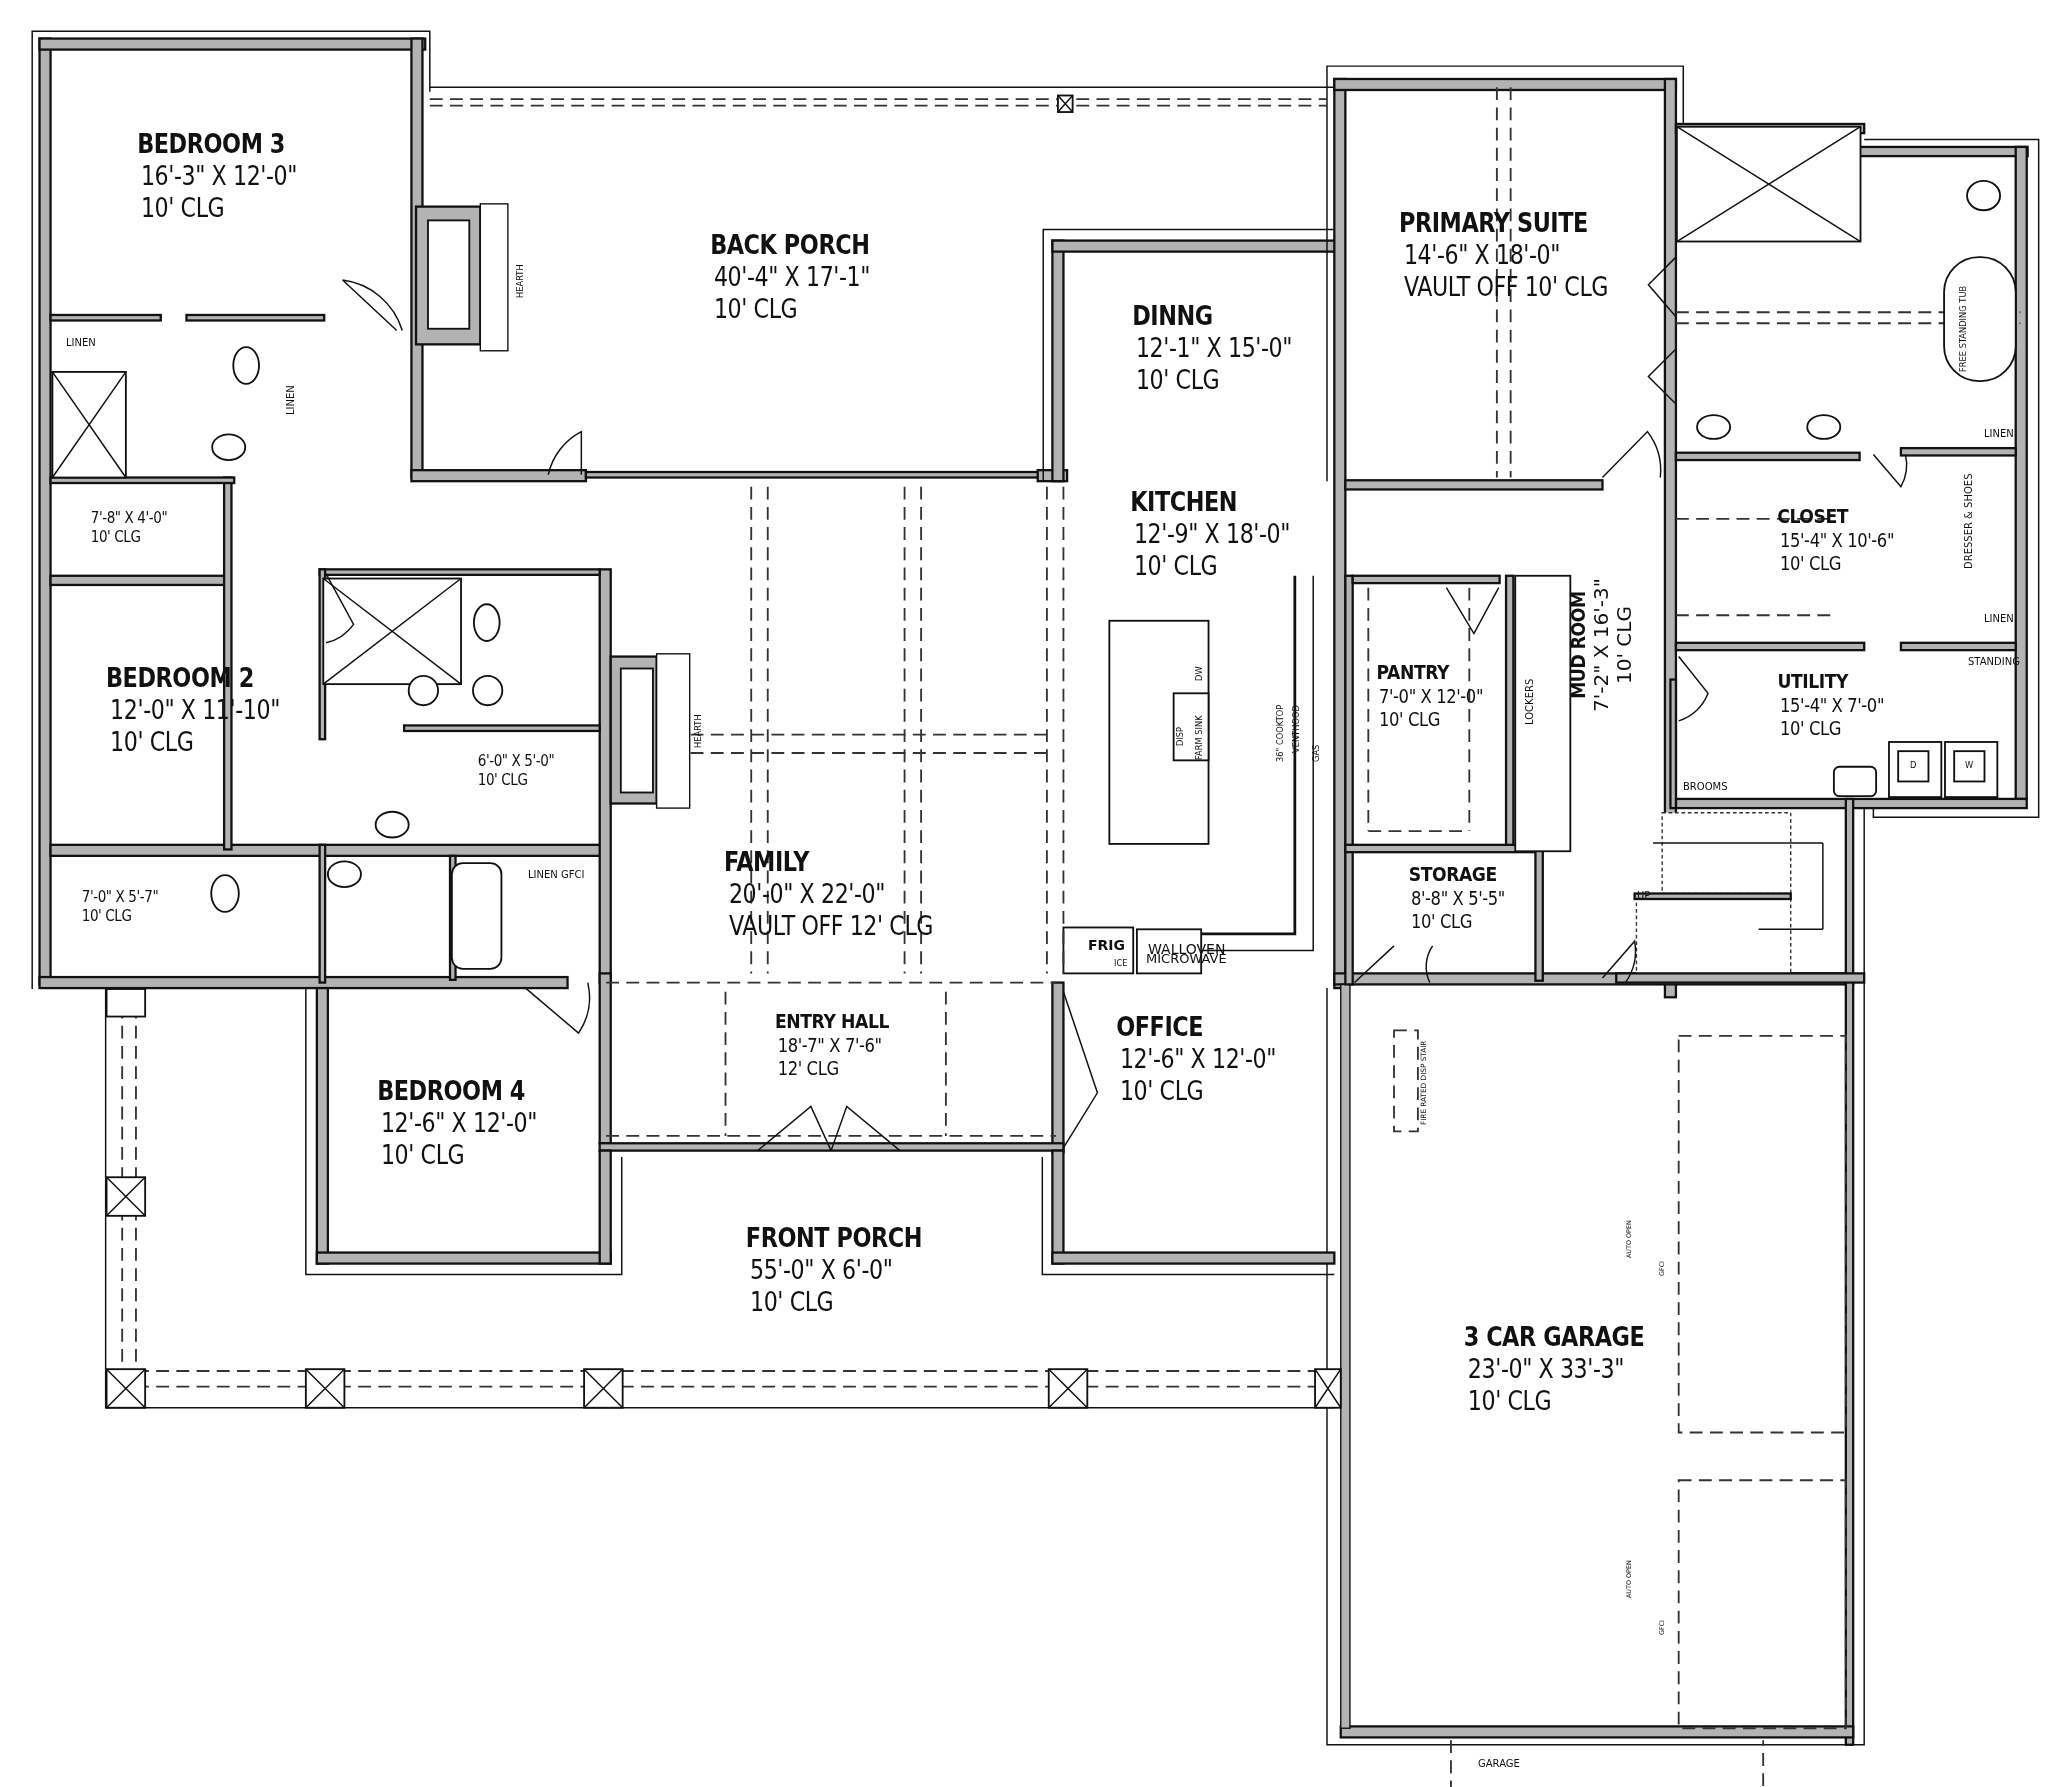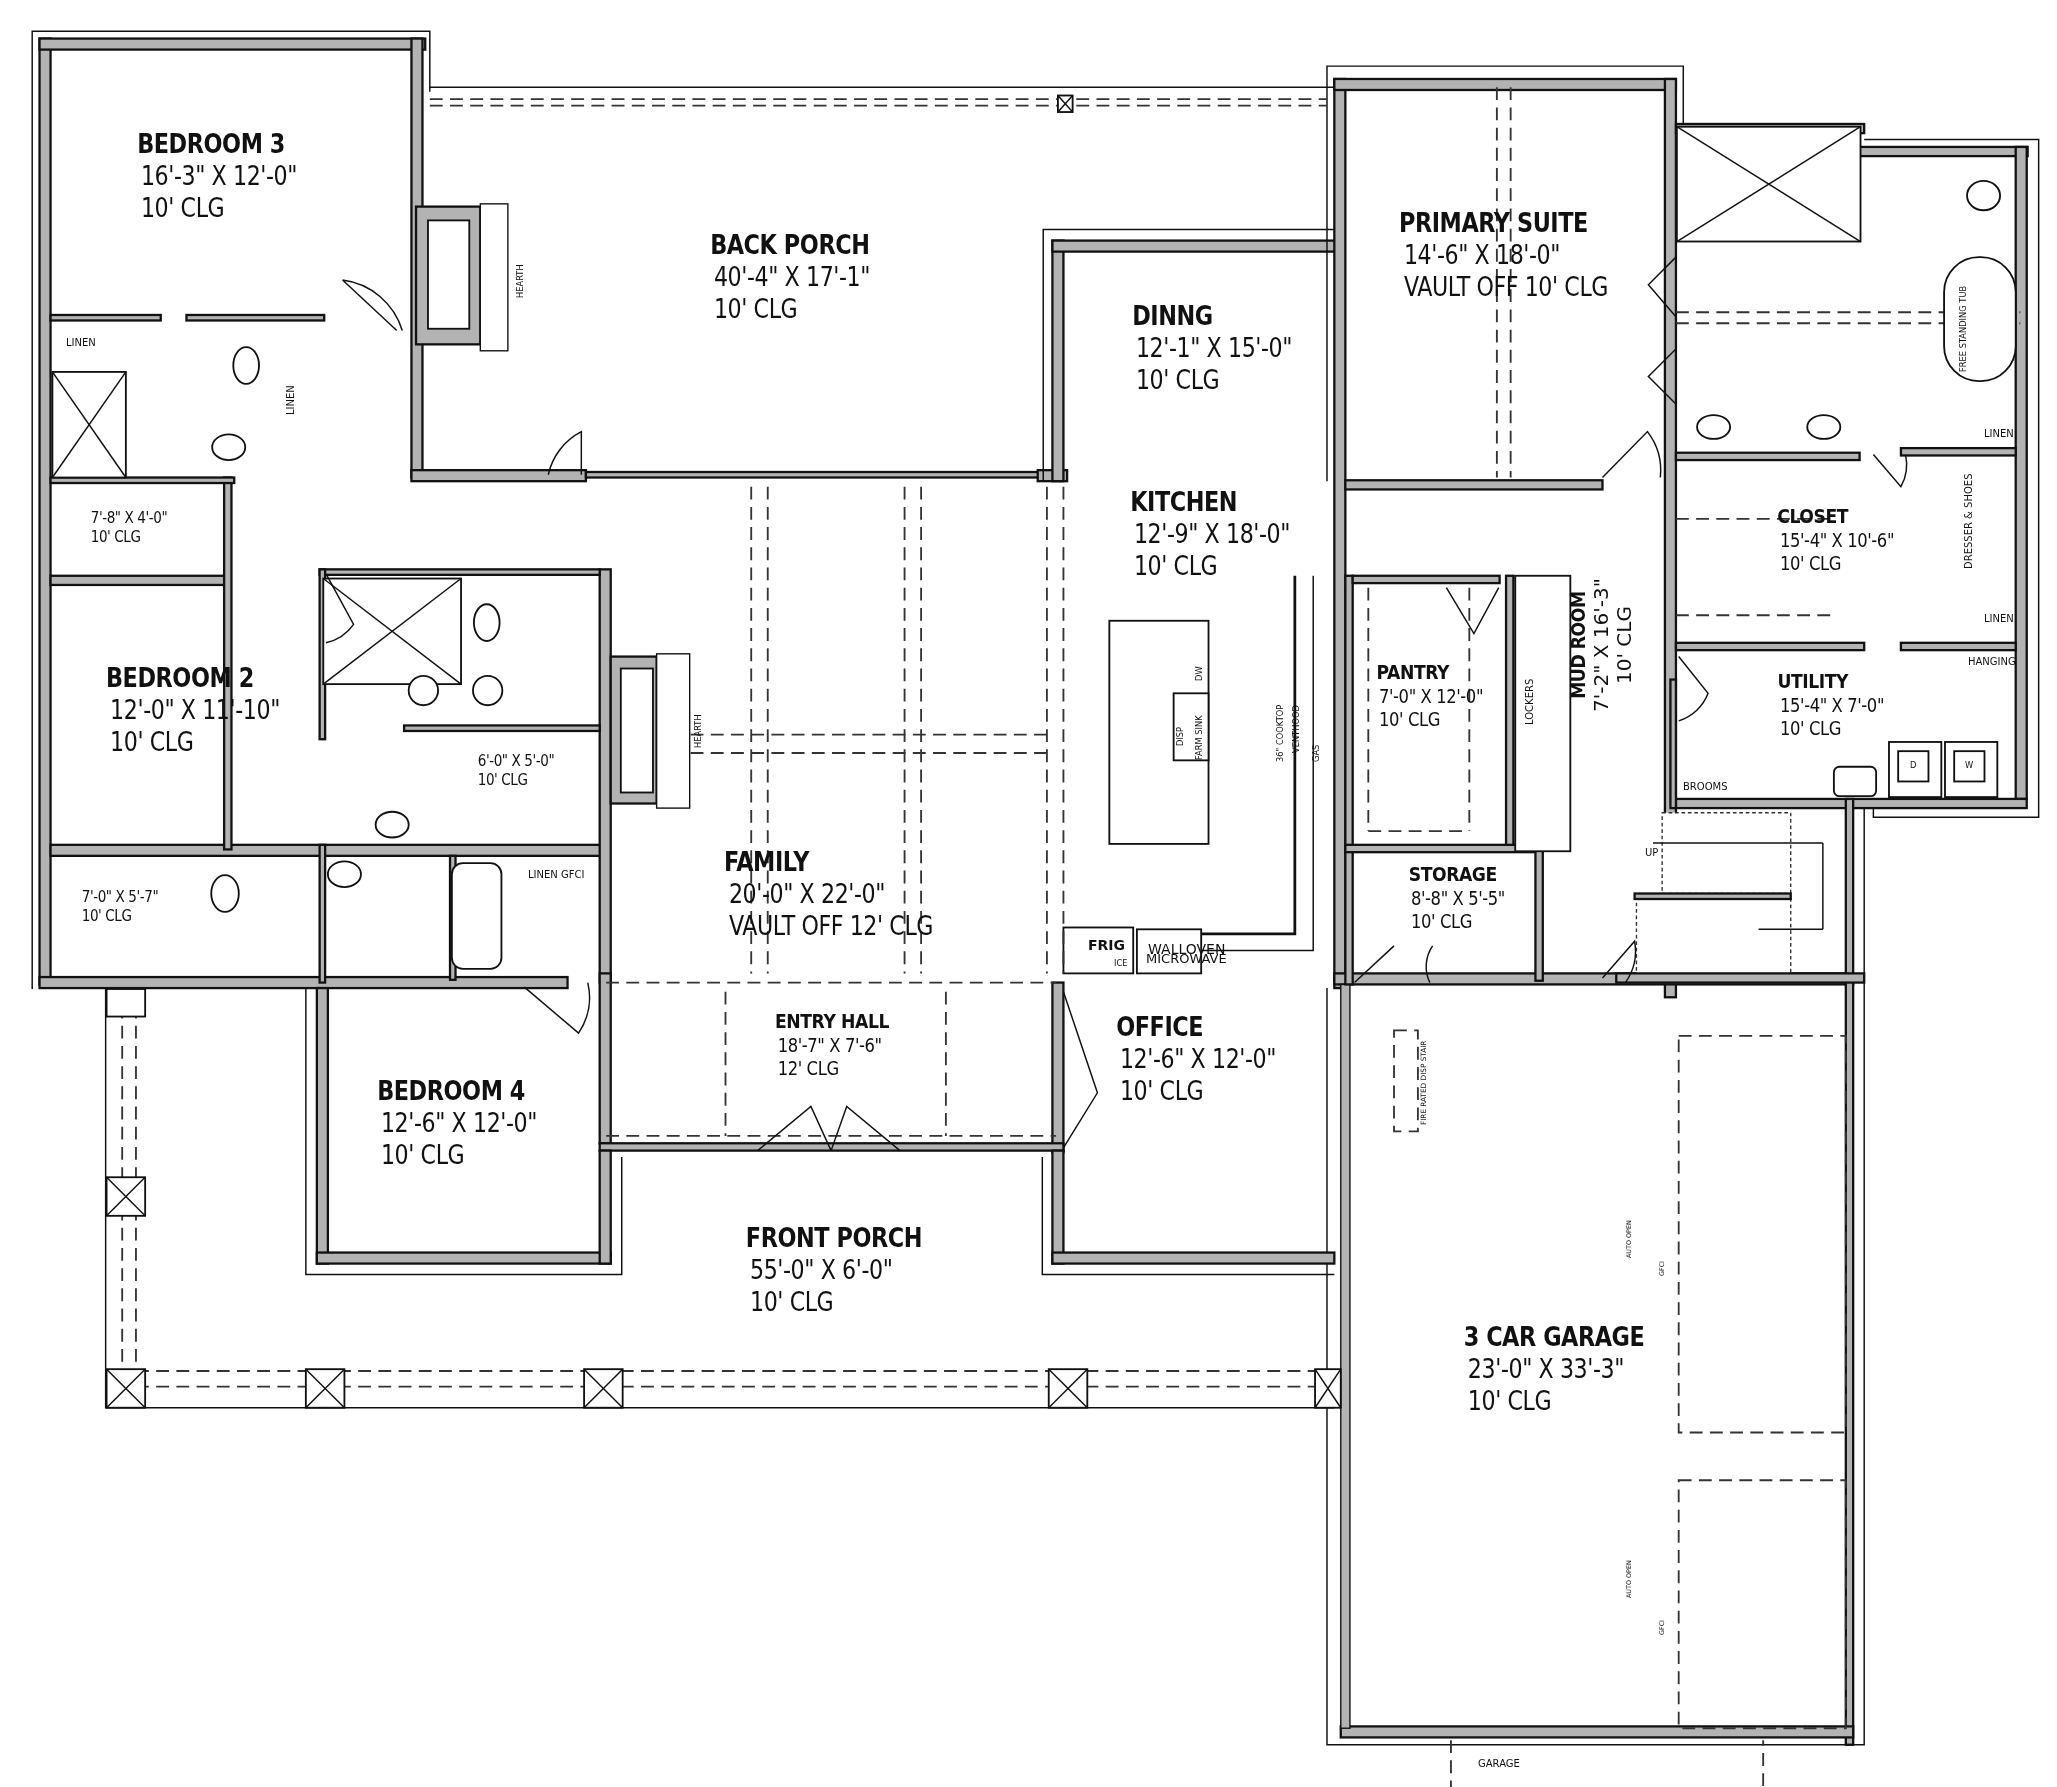--- a/index.html
+++ b/index.html
@@ -372,26 +372,26 @@
 
 <span class="note" style="left:66px;top:337px;">LINEN</span>
 <span class="note vert" style="left:285px;top:415px;">LINEN</span>
 <span class="note vert" style="left:515px;top:298px;font-size:8.3px;">HEARTH</span>
 <span class="note vert" style="left:693px;top:748px;font-size:8.3px;">HEARTH</span>
 <span class="note" style="left:528px;top:869px;">LINEN GFCI</span>
 <span class="note vert" style="left:1958px;top:372px;font-size:8.3px;">FREE STANDING TUB</span>
 <span class="note vert" style="left:1963px;top:569px;">DRESSER &amp; SHOES</span>
 <span class="note" style="left:1984px;top:428px;">LINEN</span>
 <span class="note" style="left:1984px;top:613px;">LINEN</span>
-<span class="note" style="left:1968px;top:656px;">HANGING</span>
+<span class="note" style="left:1968px;top:656px;">STANDING</span>
 <span class="note" style="left:1683px;top:781px;text-align:center;">BROOMS</span>
 <span class="note" style="left:1910px;top:760px;font-size:8.3px;">D</span>
 <span class="note" style="left:1965px;top:760px;font-size:8.3px;">W</span>
 <span class="note vert" style="left:1524px;top:725px;">LOCKERS</span>
-<span class="note" style="left:1637px;top:847px;margin-left:8px;">UP</span>
+<span class="note" style="left:1637px;top:890px;">UP</span>
 <span class="note vert" style="left:1275px;top:762px;font-size:8.3px;">36" COOKTOP</span>
 <span class="note vert" style="left:1291px;top:753px;font-size:8.3px;">VENTHOOD</span>
 <span class="note vert" style="left:1311px;top:762px;font-size:8.3px;">GAS</span>
 <span class="note vert" style="left:1194px;top:681px;font-size:8.3px;">DW</span>
 <span class="note vert" style="left:1175px;top:746px;font-size:8.3px;">DISP</span>
 <span class="note vert" style="left:1194px;top:760px;font-size:8.3px;">FARM SINK</span>
 <span class="note" style="left:1088px;top:937px;font-size:14px;font-weight:bold;">FRIG</span>
 <span class="note" style="left:1114px;top:958px;font-size:8.3px;">ICE</span>
 <span class="note" style="left:1148px;top:941px;font-size:14px;">WALLOVEN</span>
 <span class="note" style="left:1146px;top:951px;font-size:13px;">MICROWAVE</span>

